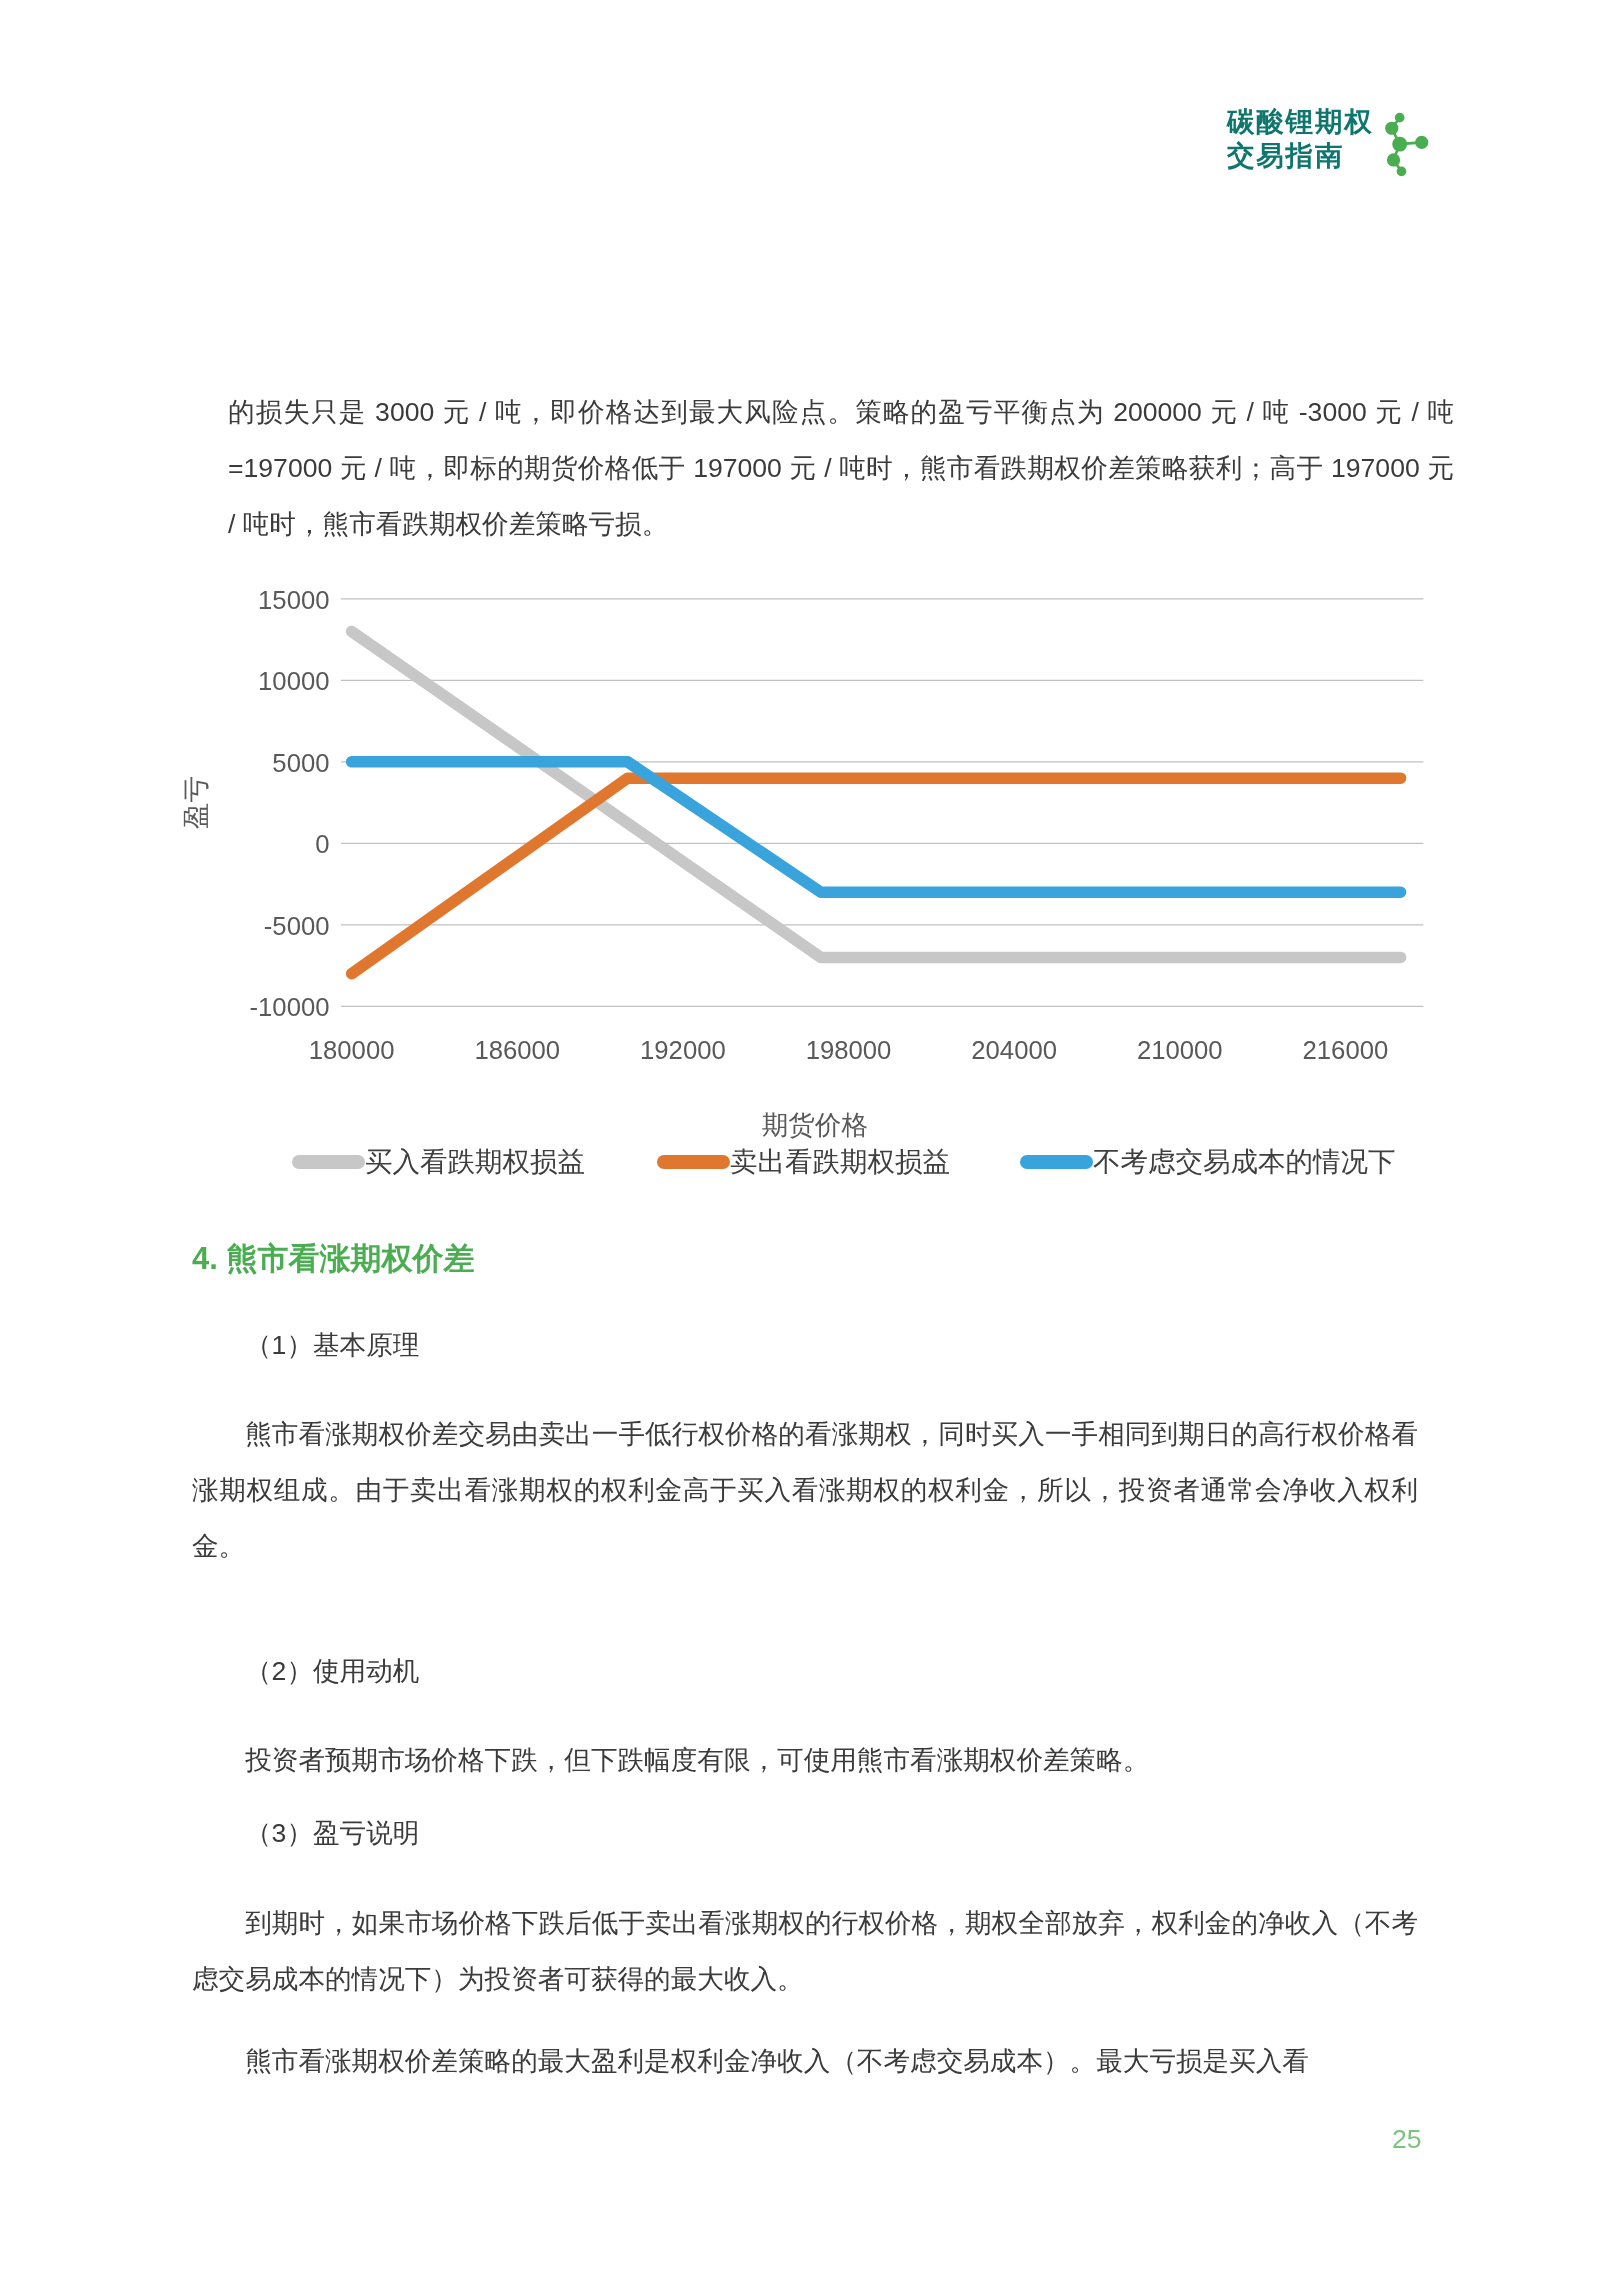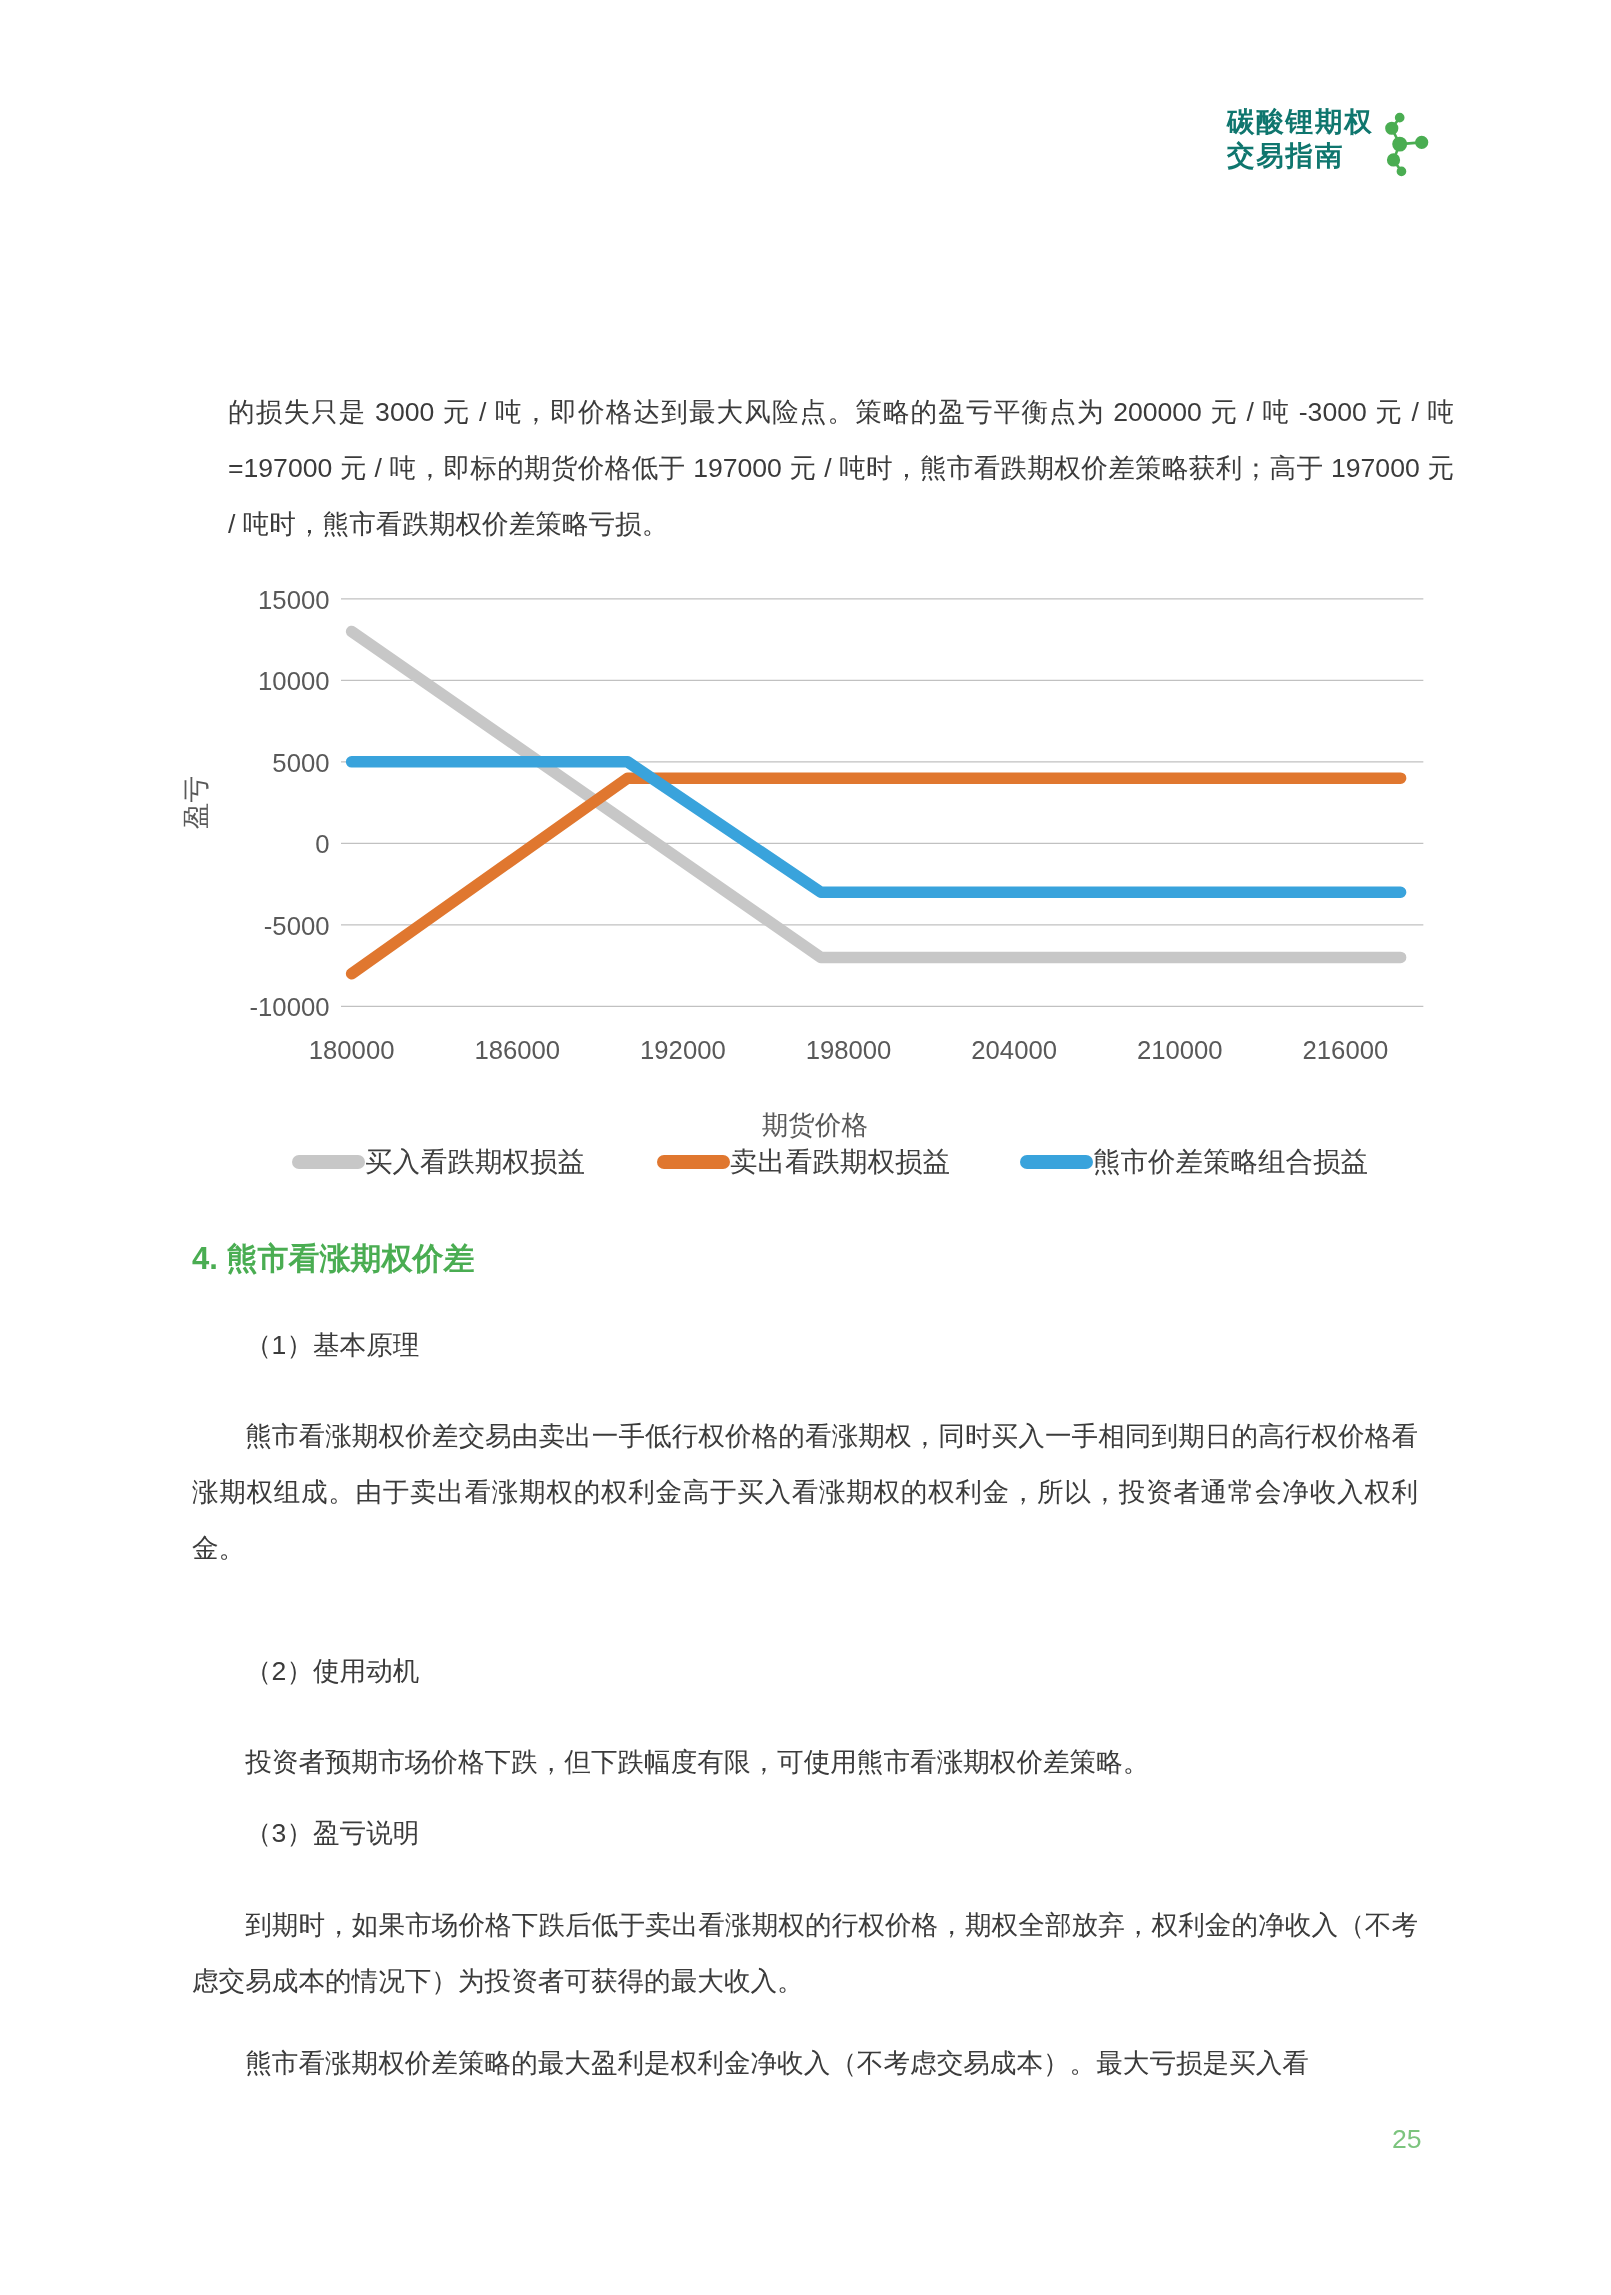--- a/index.html
+++ b/index.html
@@ -18,21 +18,21 @@
     font-size:27.5px;line-height:34px;font-weight:bold;
     color:#0f766e;letter-spacing:1.8px;
   }
   
   .para{
     left:192px;width:1226px;
     font-size:26.6px;line-height:56px;
     text-align:justify;text-justify:inter-ideograph;
     color:#3b3b3b;
   }
-  .indent{text-indent:2em;}
+  .indent{text-indent:2em;font-family:Liberation Mono, monospace;}
   
   .h-green{
     left:192px;
     font-size:31px;font-weight:bold;color:#4AAD52;
   }
   .subhead{
     left:245px;
     font-size:26.6px;color:#3b3b3b;
   }
   
@@ -115,21 +115,21 @@
       <div class="legend-item" style="left: 292px;">
         <div class="legend-swatch" style="background: rgb(199, 199, 199);"></div>
         <span class="legend-label">买入看跌期权损益</span>
       </div>
       <div class="legend-item" style="left: 657px;">
         <div class="legend-swatch" style="background: rgb(224, 119, 47);"></div>
         <span class="legend-label">卖出看跌期权损益</span>
       </div>
       <div class="legend-item" style="left: 1020px;">
         <div class="legend-swatch" style="background: rgb(57, 163, 220);"></div>
-        <span class="legend-label">熊市价差策略组合损益</span>
+        <span class="legend-label">不考虑交易成本的情况下</span>
       </div>
     </div>
 
   <div class="abs h-green" style="top:1238px;">4. 熊市看涨期权价差</div>
 
   <div class="abs subhead" style="top:1327px;">（1）基本原理</div>
   <div class="abs para indent" style="top:1408px;">熊市看涨期权价差交易由卖出一手低行权价格的看涨期权，同时买入一手相同到期日的高行权价格看涨期权组成。由于卖出看涨期权的权利金高于买入看涨期权的权利金，所以，投资者通常会净收入权利金。</div>
 
   <div class="abs subhead" style="top:1653px;">（2）使用动机</div>
   <div class="abs para indent" style="top:1734px;">投资者预期市场价格下跌，但下跌幅度有限，可使用熊市看涨期权价差策略。</div>

